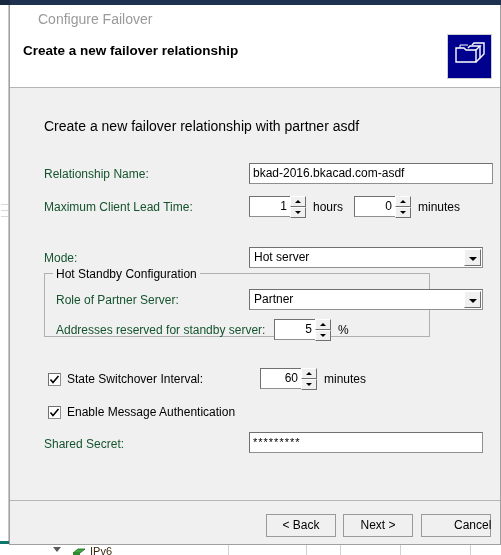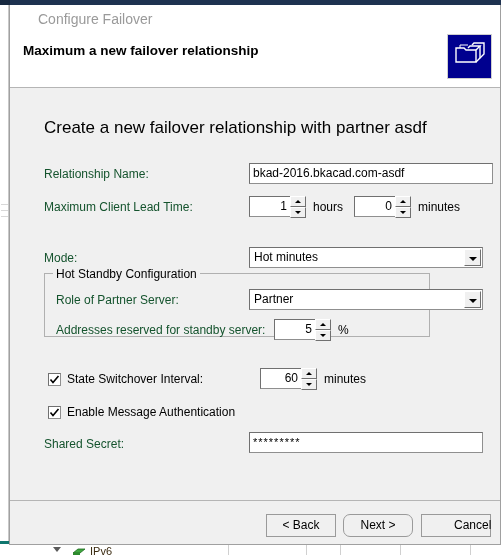--- a/index.html
+++ b/index.html
@@ -140,21 +140,21 @@
   #body {
     position: absolute;
     left: 0; top: 88px;
     width: 490px;
     height: 412px;
     background: #f0f0f0;
   }
   #intro-text {
     position: absolute;
     left: 34px; top: 30px;
-    font-size: 17px;
+    font-size: 14px;
     white-space: nowrap;
   }
 
   .field-label {
     position: absolute;
     font-size: 12px;
     white-space: nowrap;
     color: #14532d;
   }
 
@@ -367,21 +367,21 @@
 </div>
 
 <div id="dialog">
 
   <div id="titlebar">
     <div id="titlebar-accent"></div>
   </div>
 
   <div id="header">
     <div id="header-subtitle">Configure Failover</div>
-    <div id="header-title">Maximum a new failover relationship</div>
+    <div id="header-title">Create a new failover relationship</div>
     <div id="header-icon">
       <svg width="43" height="43" viewBox="0 0 43 43">
         <path d="M8 27 L8 13 L16 13 L18 15 L28 15 L28 27 Z" fill="none" stroke="#ffffff" stroke-width="1.4"></path>
         <path d="M28 15 L32 11 L22 11 L20 13" fill="none" stroke="#ffffff" stroke-width="1.4"></path>
         <path d="M28 27 L32 23 L32 11" fill="none" stroke="#ffffff" stroke-width="1.4"></path>
         <path d="M32 23 L36 19 L36 8 L26 8 L24 10" fill="none" stroke="#ffffff" stroke-width="1.4"></path>
         <path d="M12 13 L12 10 L20 10" fill="none" stroke="#ffffff" stroke-width="1"></path>
       </svg>
     </div>
   </div>
@@ -416,21 +416,21 @@
           </div>
         <div class="sp-dn">
             <i></i>
           </div>
       </div>
     </div>
     <div class="unit-label" style="left:408px; top:112px;">minutes</div>
 
     <div class="field-label" style="left:34px; top:163px;">Mode:</div>
     <div class="combobox" style="left:239px; top:159px; width:234px;">
-      <div class="cb-text">Hot minutes</div>
+      <div class="cb-text">Hot server</div>
       <div class="cb-btn">
         <div class="cb-arrow"></div>
       </div>
     </div>
 
     <div class="groupbox" style="left:34px; top:185px; width:386px; height:64px;">
       <div class="gb-title">Hot Standby Configuration</div>
     </div>
 
     <div class="field-label" style="left:46px; top:205px;">Role of Partner Server:</div>
@@ -485,17 +485,17 @@
       <div class="cbx-label">Enable Message Authentication</div>
     </div>
 
     <div class="field-label" style="left:34px; top:349px;">Shared Secret:</div>
     <div class="textbox password" style="left:239px; top:344px; width:234px; height:21px;">*********</div>
 
   </div>
 
   <div id="footer">
     <div class="dlg-button" style="left:256px;">&lt; Back</div>
-    <div class="dlg-button" style="left:333px;border-radius:7px;">Next &gt;</div>
+    <div class="dlg-button" style="left:333px;">Next &gt;</div>
     <div class="dlg-button" style="left:411px;padding-left:32px;">Cancel</div>
   </div>
 
 </div>
 
 </body></html>

